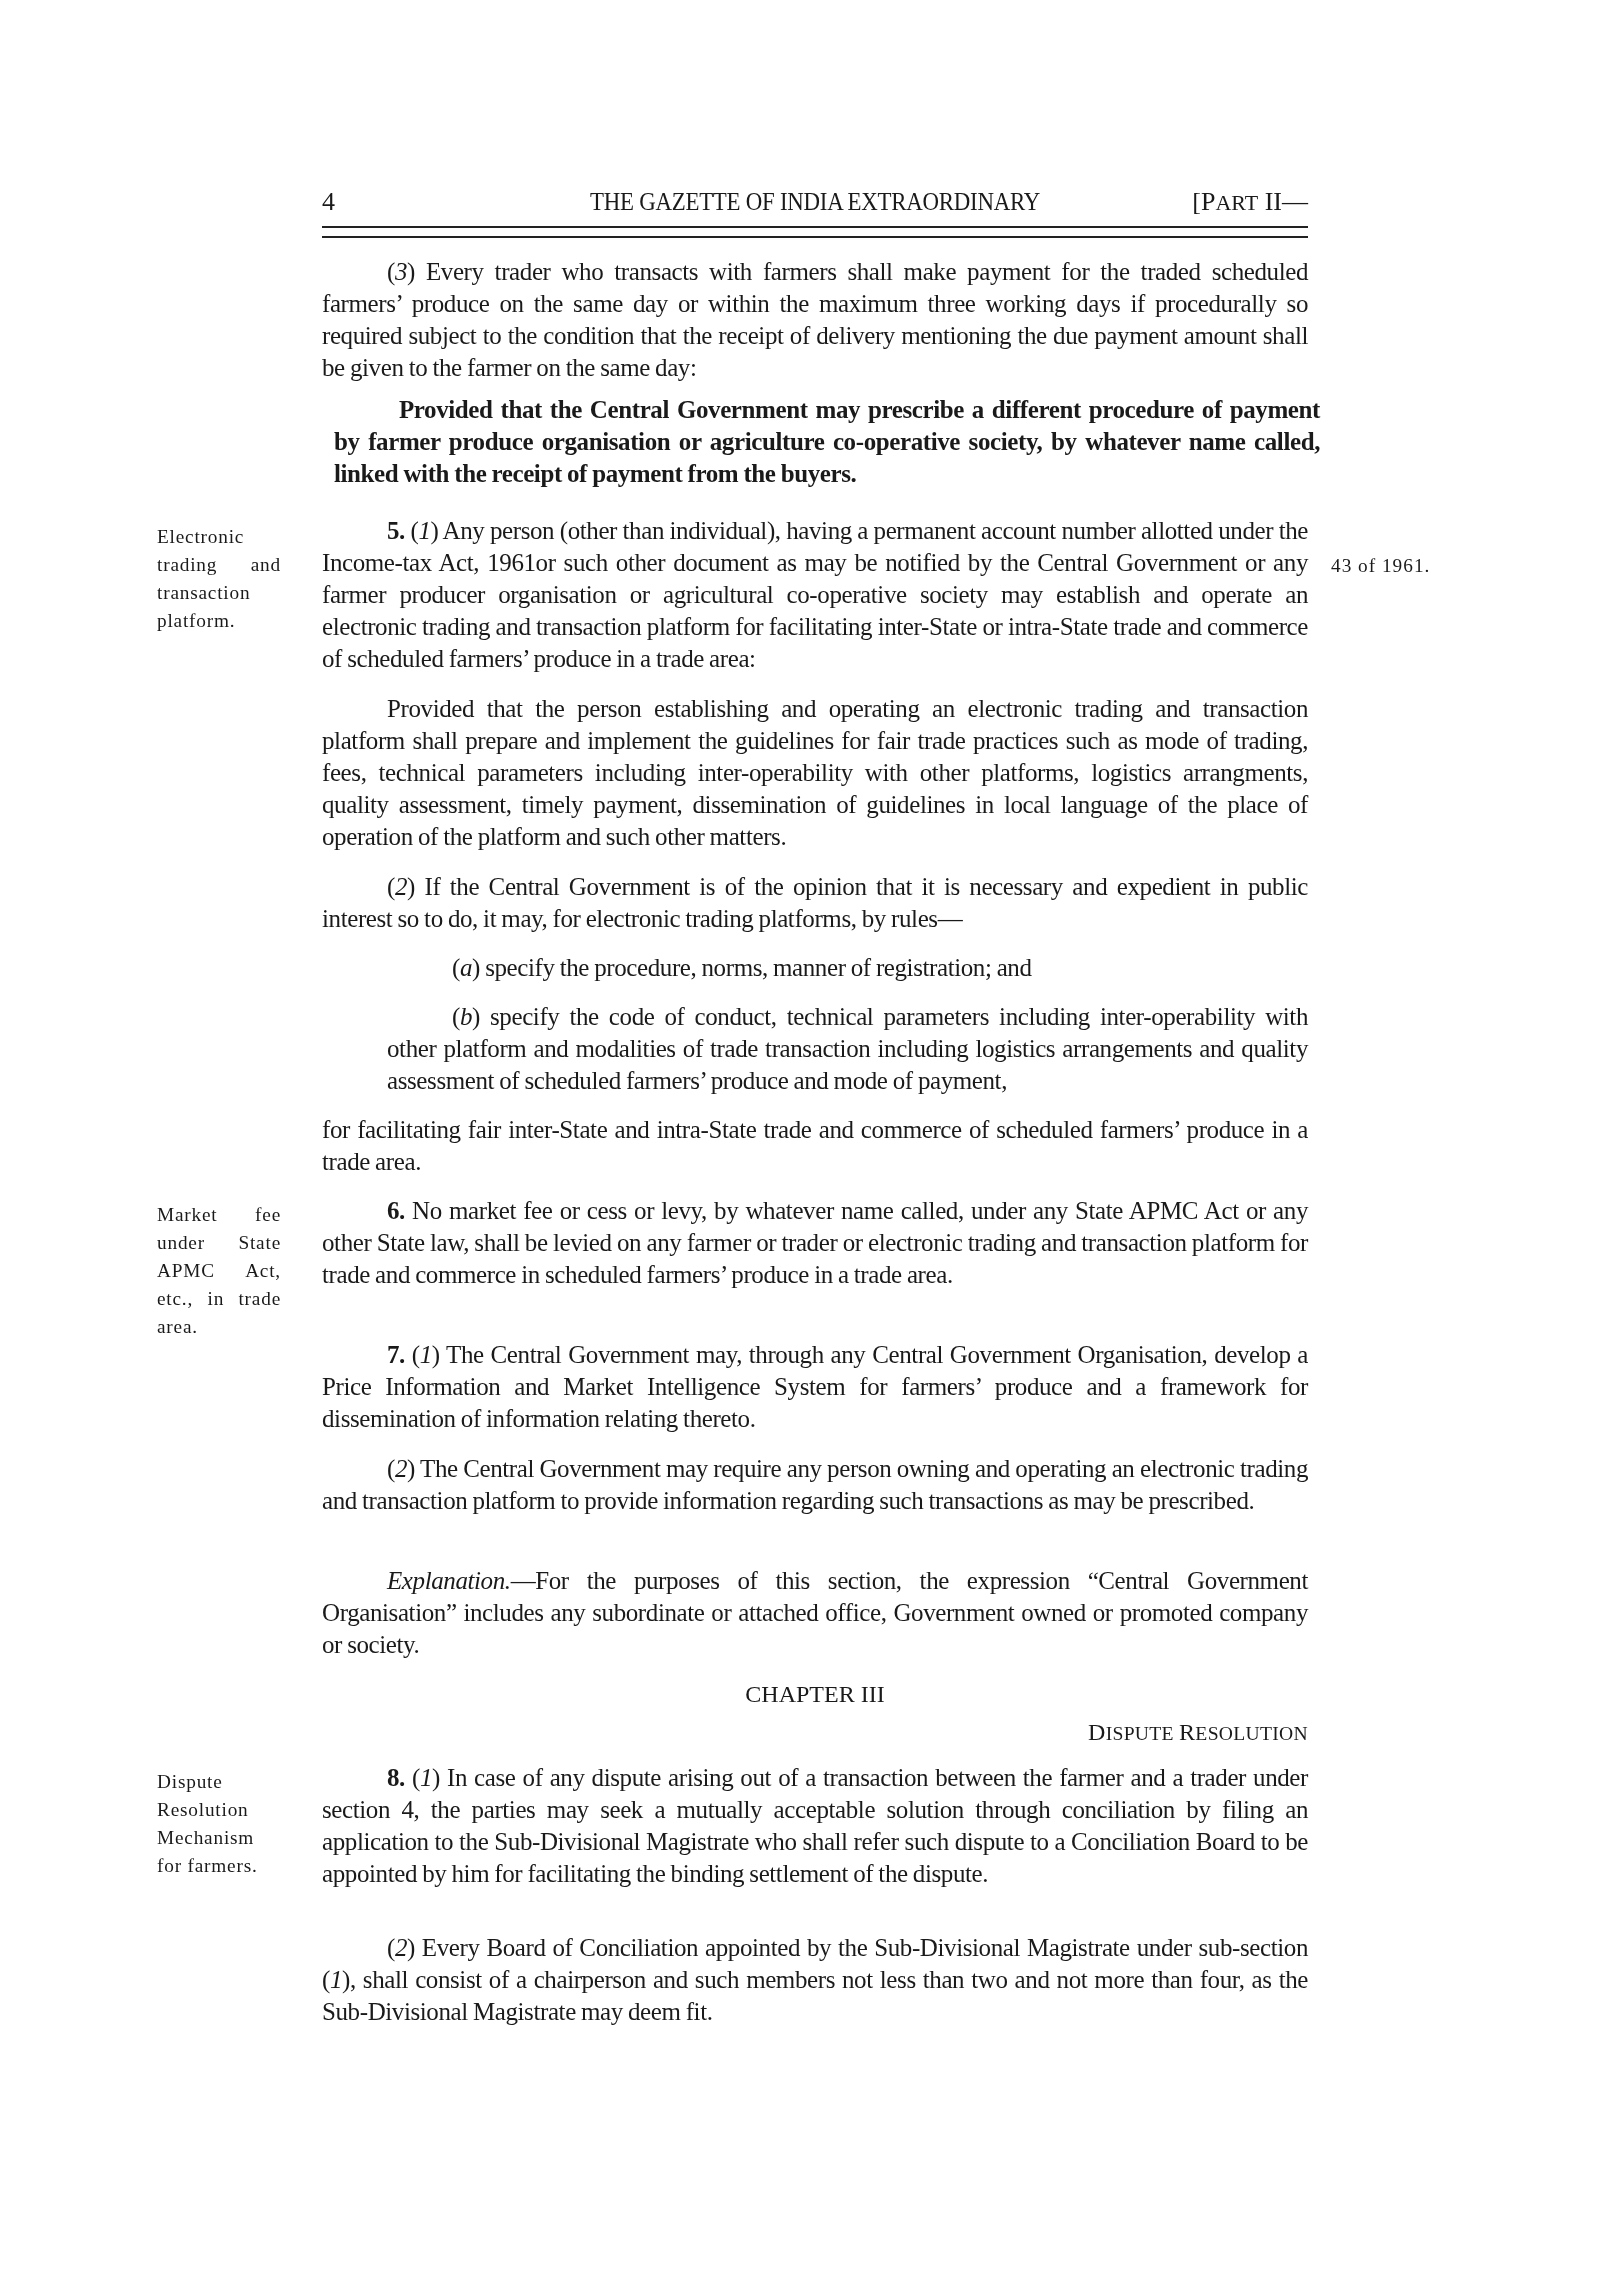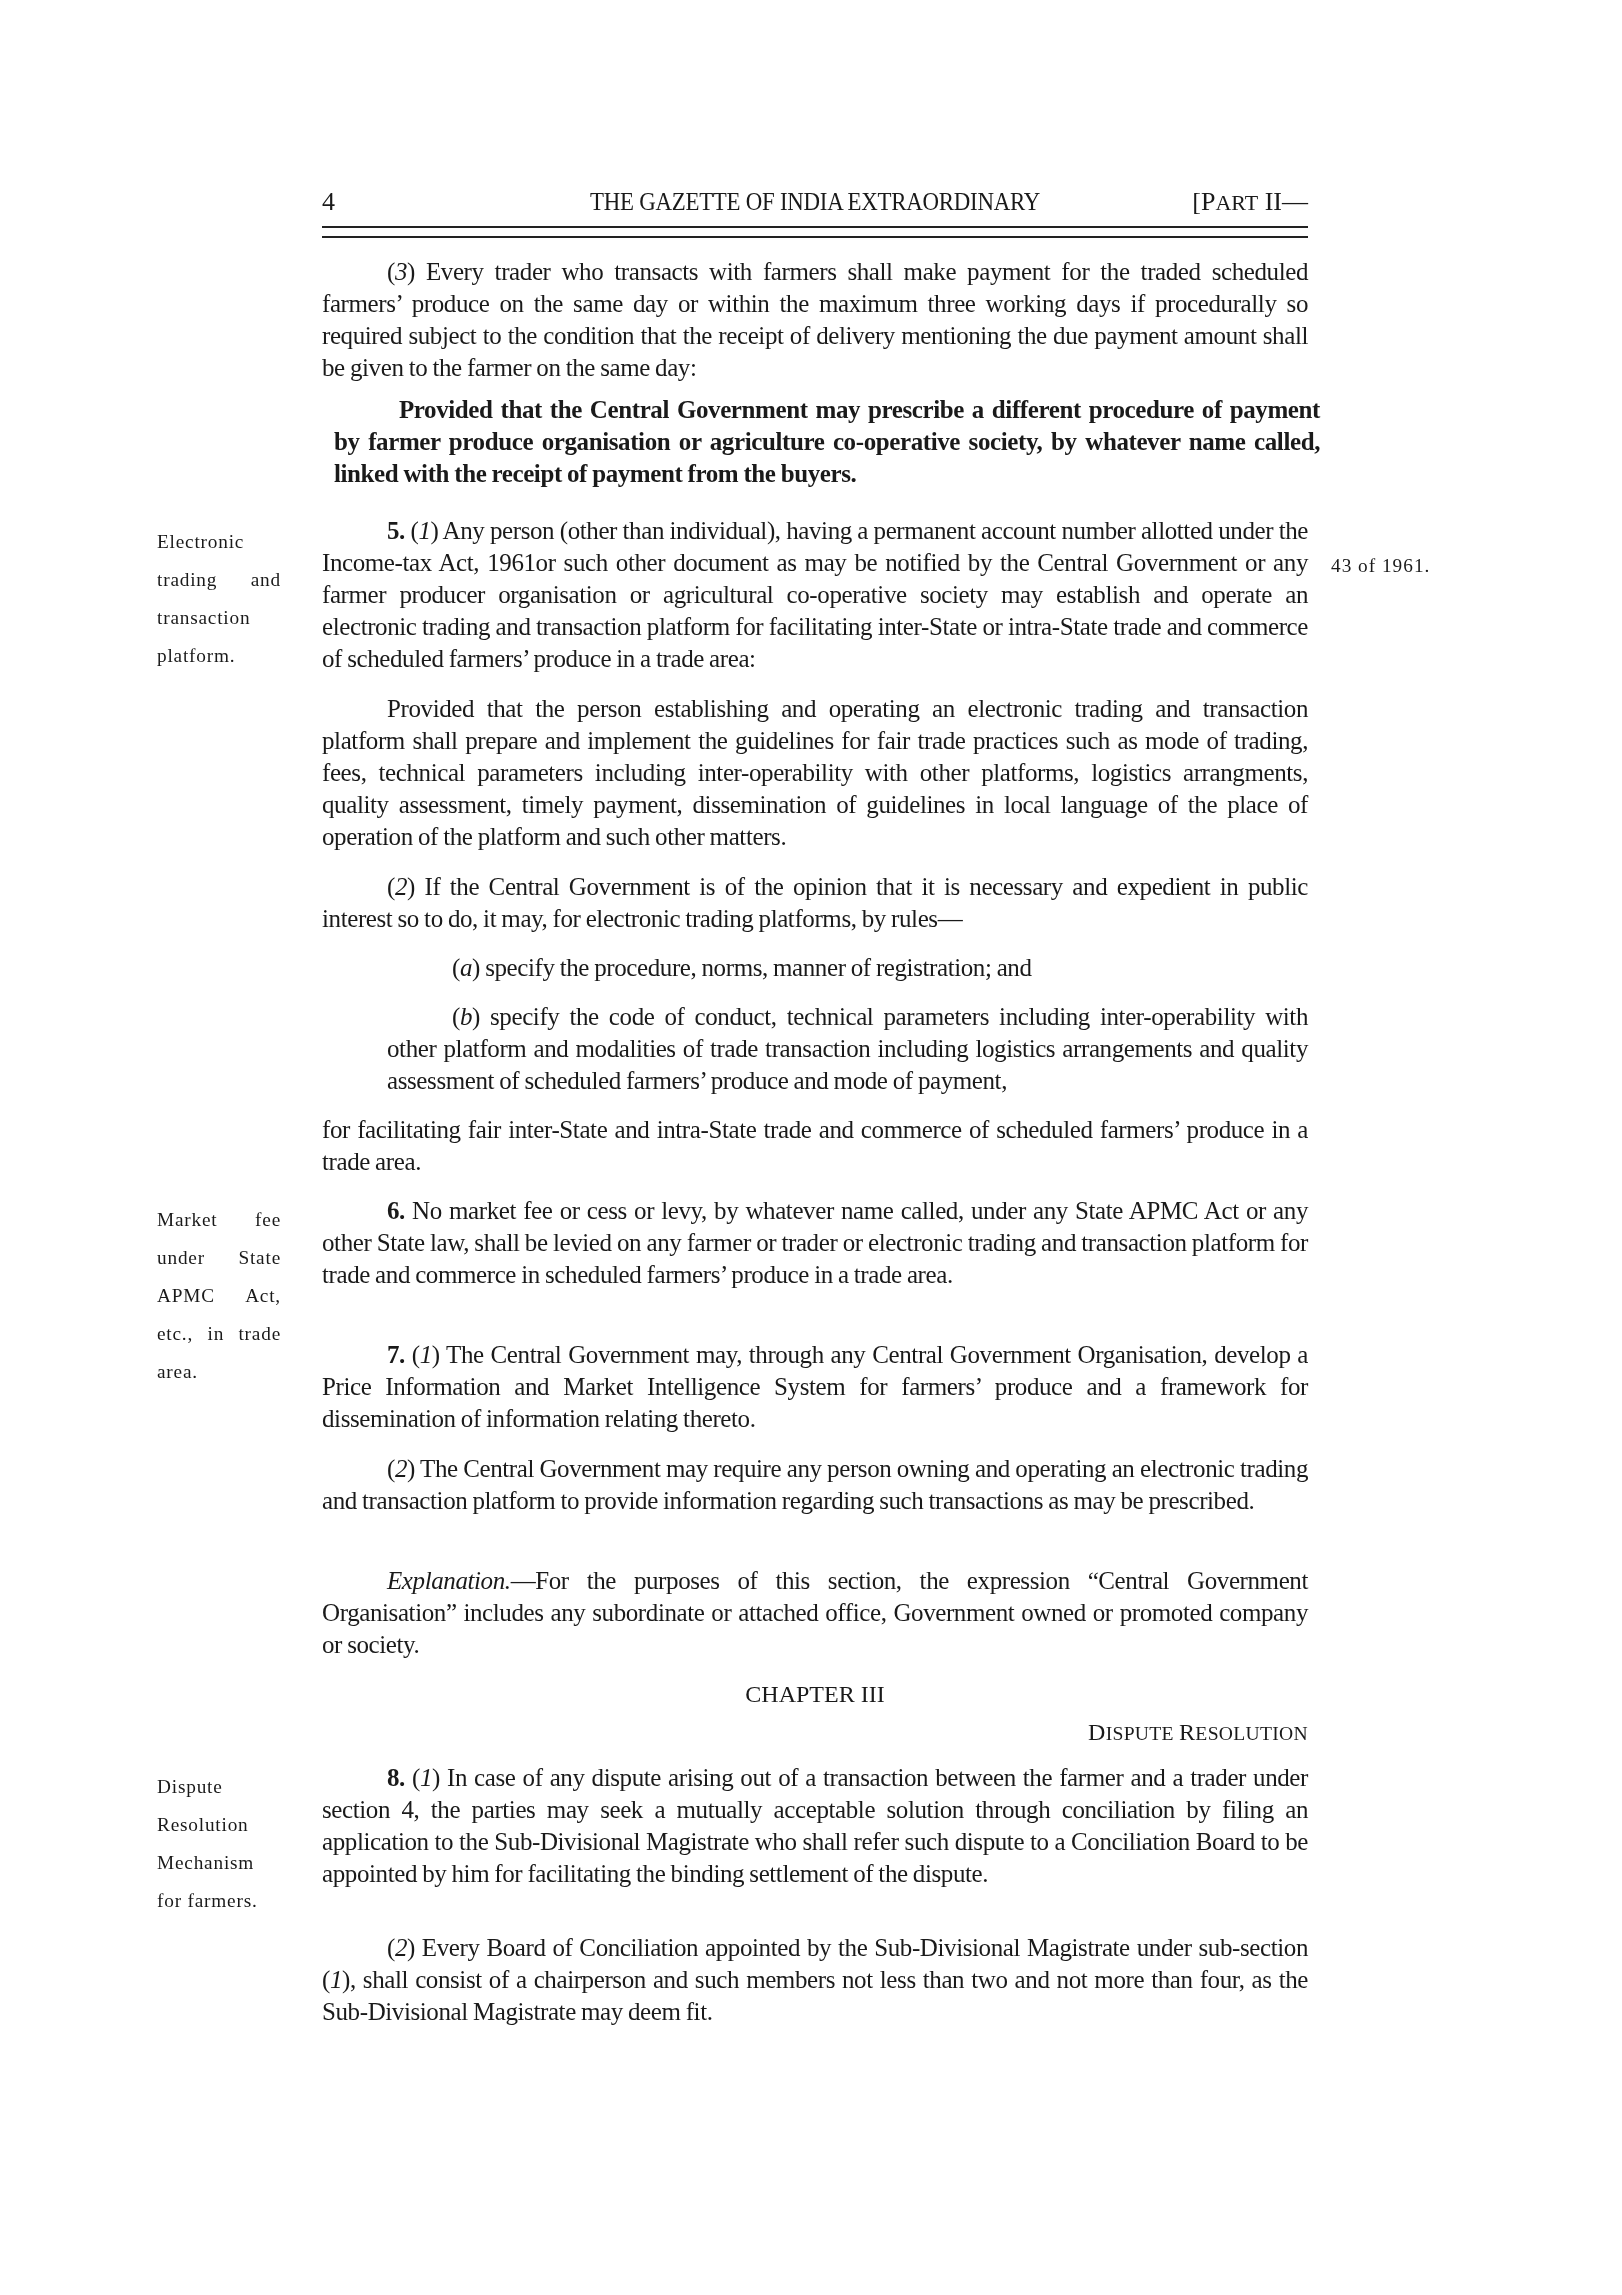--- a/index.html
+++ b/index.html
@@ -26,21 +26,21 @@
   .para.indent { text-indent: 65px; }
   .para.sub-first { left: 65px; width: 921px; text-indent: 65px; }
   .b { font-weight: bold; }
   .i { font-style: italic; }
 
   .chapter { position: absolute; left: 322px; width: 986px; text-align: center; font-size: 24px; }
   .chapter-sub { position: absolute; left: 322px; width: 986px; text-align: right; font-size: 19.6px; letter-spacing: 0.3px; }
   .chapter-sub .cap { font-size: 24px; }
 
   
-  .margin-note { position: absolute; left: 157px; width: 124px; font-size: 19.3px; line-height: 38px; letter-spacing: 0.8px; text-align: justify; text-align-last: left; }
+  .margin-note { position: absolute; left: 157px; width: 124px; font-size: 19.3px; line-height: 28px; letter-spacing: 0.8px; text-align: justify; text-align-last: left; }
   .margin-right { position: absolute; left: 1331px; font-size: 19.3px; letter-spacing: 1px; }
 </style>
 </head>
 <body>
 
 <div class="page">
 
   <div class="header">
     <span class="pageno">4</span>
     <span class="title">THE GAZETTE OF INDIA EXTRAORDINARY</span>

